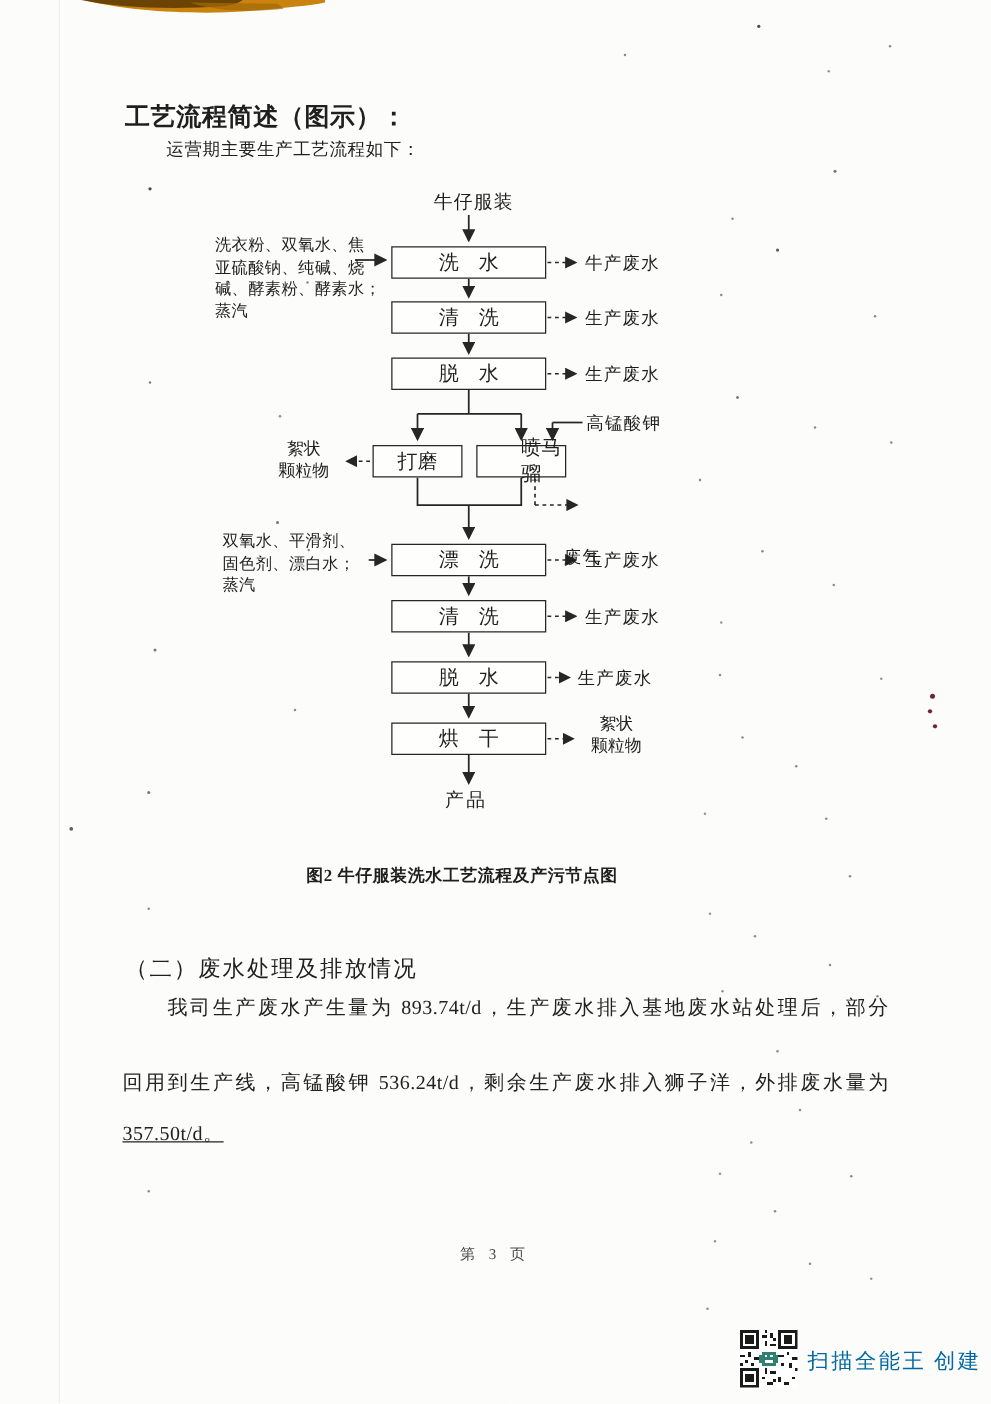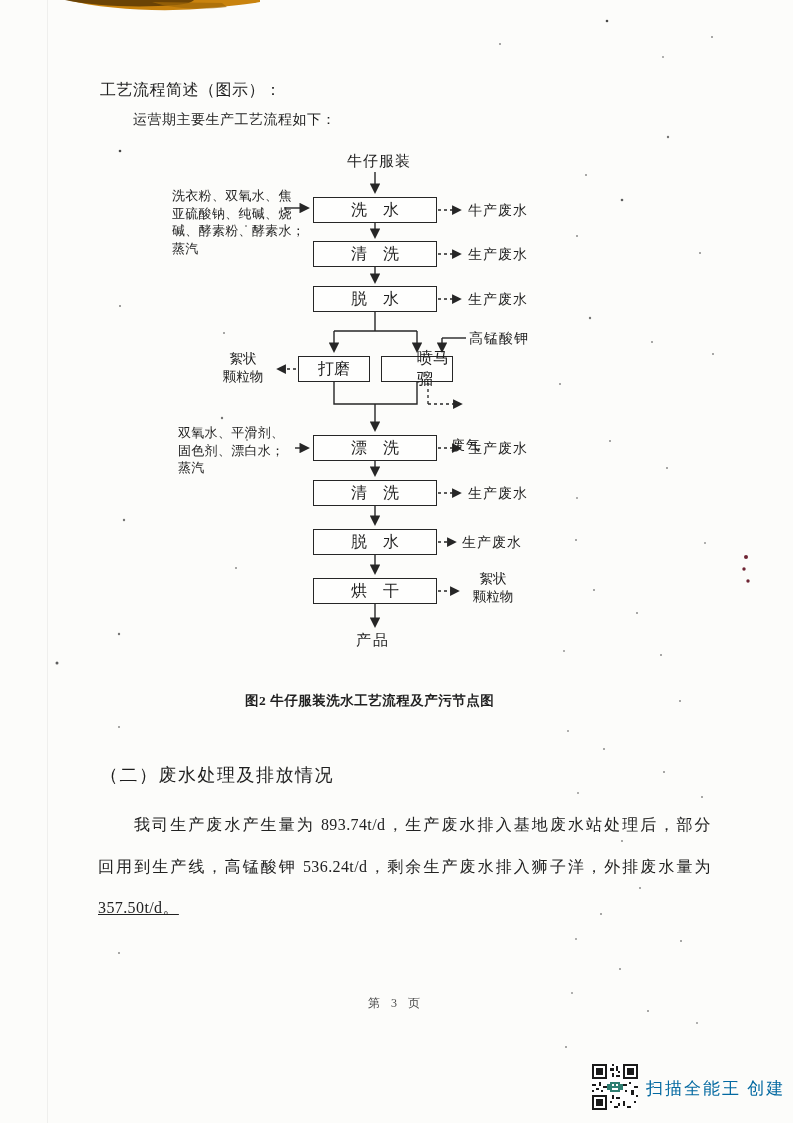--- a/index.html
+++ b/index.html
@@ -1,19 +1,19 @@
 <!DOCTYPE html>
 <html><head>
 <meta charset="utf-8">
 <style>
   html,body{margin:0;padding:0;background:#ffffff;}
   .page{position:relative;width:793px;height:1123px;background:#fcfcfa;overflow:hidden;
         font-family:"Liberation Serif","DejaVu Serif",serif;color:#1f1f1f;}
   .abs{position:absolute;}
-  .doc-title{font-size:16px;font-weight:normal;letter-spacing:0.5px;}
+  .doc-title{font-size:20px;font-weight:bold;letter-spacing:0.5px;}
   .intro{font-size:14px;letter-spacing:0.5px;}
   .fc-box{position:absolute;border:1.5px solid #262626;background:rgba(255,255,255,.6);
           display:flex;align-items:center;justify-content:center;font-size:16px;box-sizing:border-box;}
   .fc-text{position:absolute;font-size:15px;white-space:nowrap;}
   .fc-side{position:absolute;font-size:13px;line-height:17.5px;white-space:nowrap;letter-spacing:0.3px;}
   .fc-out{position:absolute;font-size:14px;white-space:nowrap;letter-spacing:1px;}
   .fc-flock{position:absolute;font-size:13.5px;line-height:18px;text-align:center;}
   .caption{font-size:13.5px;font-weight:bold;letter-spacing:0.5px;}
   .section-heading{font-size:18px;font-weight:normal;letter-spacing:1.5px;}
   .para-line{position:absolute;font-size:16px;line-height:24px;letter-spacing:0.4px;color:#222;}
@@ -186,21 +186,21 @@
     <div class="fc-flock" style="left:466px;top:570px;width:54px;">
       <div>絮状</div>
       <div>颗粒物</div>
     </div>
   </div>
 
   <div class="abs caption" style="left:245px;top:692px;">图2 牛仔服装洗水工艺流程及产污节点图</div>
 
   <div class="abs section-heading" style="left:100px;top:763px;">（二）废水处理及排放情况</div>
 
-  <div class="para-line jfy" style="left:98px;top:813px;width:613px;text-indent:36px;">我司生产废水产生量为 893.74t/d，生产废水排入基地废水站处理后，部分</div>
+  <div class="para-line jfy" style="left:98px;top:795px;width:613px;text-indent:36px;">我司生产废水产生量为 893.74t/d，生产废水排入基地废水站处理后，部分</div>
   <div class="para-line jfy" style="left:98px;top:855px;width:613px;">回用到生产线，高锰酸钾 536.24t/d，剩余生产废水排入狮子洋，外排废水量为</div>
   <div class="para-line" style="left:98px;top:896px;text-decoration:underline;">357.50t/d。</div>
 
   <div class="abs page-num" style="left:368px;top:995px;">第 3 页</div>
 
   <svg class="overlay" style="left:592px;top:1064px;" width="46" height="46" viewBox="0 0 21 21" shape-rendering="crispEdges" aria-hidden="true">
     <rect x="0" y="0" width="21" height="21" fill="#ffffff"></rect>
     <g fill="#1a1a1a">
       <rect x="0" y="0" width="7" height="7"></rect>
         <rect x="14" y="0" width="7" height="7"></rect>

